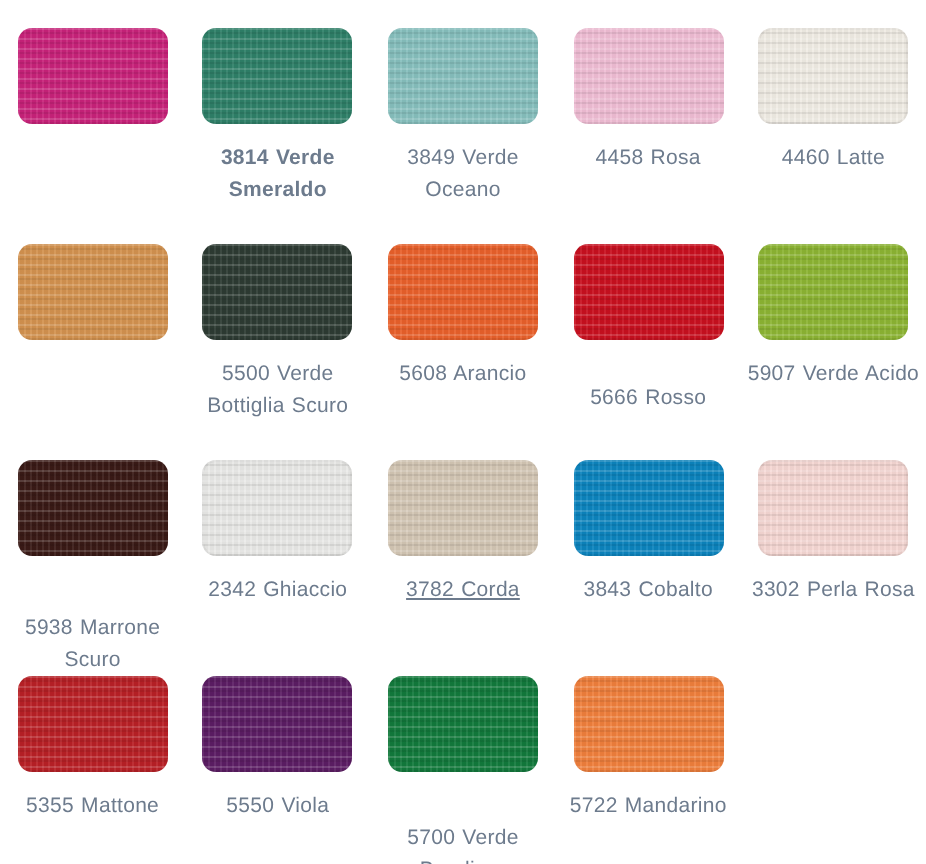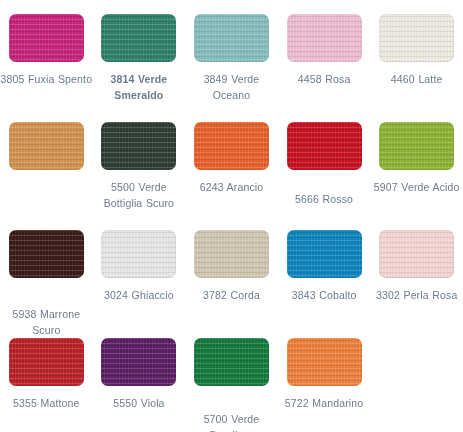--- a/index.html
+++ b/index.html
@@ -73,21 +73,20 @@
     letter-spacing:0.15px;
     word-spacing:0.5px;
   }
 </style>
 </head>
 <body>
 
 <div id="swatch-grid" style="background: rgb(255, 255, 255);">
     <div class="swatch-cell">
       <div class="chip" style="background: rgb(200, 34, 122);"></div>
-      <div class="caption" style="color: rgb(109, 123, 141);">3805 Fuxia Spento</div>
     </div>
     <div class="swatch-cell">
       <div class="chip" style="background: rgb(46, 128, 104);"></div>
       <div class="caption" style="color: rgb(109, 123, 141); font-weight: bold;">3814 Verde Smeraldo</div>
     </div>
     <div class="swatch-cell">
       <div class="chip" style="background: rgb(134, 191, 189);"></div>
       <div class="caption" style="color: rgb(109, 123, 141);">3849 Verde Oceano</div>
     </div>
     <div class="swatch-cell">
@@ -100,41 +99,41 @@
     </div>
     <div class="swatch-cell">
       <div class="chip" style="background: rgb(211, 146, 79);"></div>
     </div>
     <div class="swatch-cell">
       <div class="chip" style="background: rgb(45, 59, 51);"></div>
       <div class="caption" style="color: rgb(109, 123, 141);">5500 Verde Bottiglia Scuro</div>
     </div>
     <div class="swatch-cell">
       <div class="chip" style="background: rgb(232, 96, 42);"></div>
-      <div class="caption" style="color: rgb(109, 123, 141);">6243 Arancio</div>
+      <div class="caption" style="color: rgb(109, 123, 141);">5608 Arancio</div>
     </div>
     <div class="swatch-cell">
       <div class="chip" style="background: rgb(200, 16, 31);"></div>
       <div class="caption" style="color: rgb(109, 123, 141); margin-top: 21px;">5666 Rosso</div>
     </div>
     <div class="swatch-cell">
       <div class="chip" style="background: rgb(140, 180, 51);"></div>
       <div class="caption" style="color: rgb(109, 123, 141);">5907 Verde Acido</div>
     </div>
     <div class="swatch-cell">
       <div class="chip" style="background: rgb(58, 26, 22);"></div>
       <div class="caption" style="color: rgb(109, 123, 141); margin-top: 28px;">5938 Marrone Scuro</div>
     </div>
     <div class="swatch-cell">
       <div class="chip light" style="background: rgb(232, 232, 230);"></div>
-      <div class="caption" style="color: rgb(109, 123, 141);">3024 Ghiaccio</div>
+      <div class="caption" style="color: rgb(109, 123, 141);">2342 Ghiaccio</div>
     </div>
     <div class="swatch-cell">
       <div class="chip" style="background: rgb(211, 198, 180);"></div>
-      <div class="caption" style="color: rgb(109, 123, 141);">3782 Corda</div>
+      <div class="caption" style="color: rgb(109, 123, 141); text-decoration: underline;">3782 Corda</div>
     </div>
     <div class="swatch-cell">
       <div class="chip" style="background: rgb(12, 132, 190);"></div>
       <div class="caption" style="color: rgb(109, 123, 141);">3843 Cobalto</div>
     </div>
     <div class="swatch-cell">
       <div class="chip light" style="background: rgb(245, 215, 211);"></div>
       <div class="caption" style="color: rgb(109, 123, 141);">3302 Perla Rosa</div>
     </div>
     <div class="swatch-cell">

